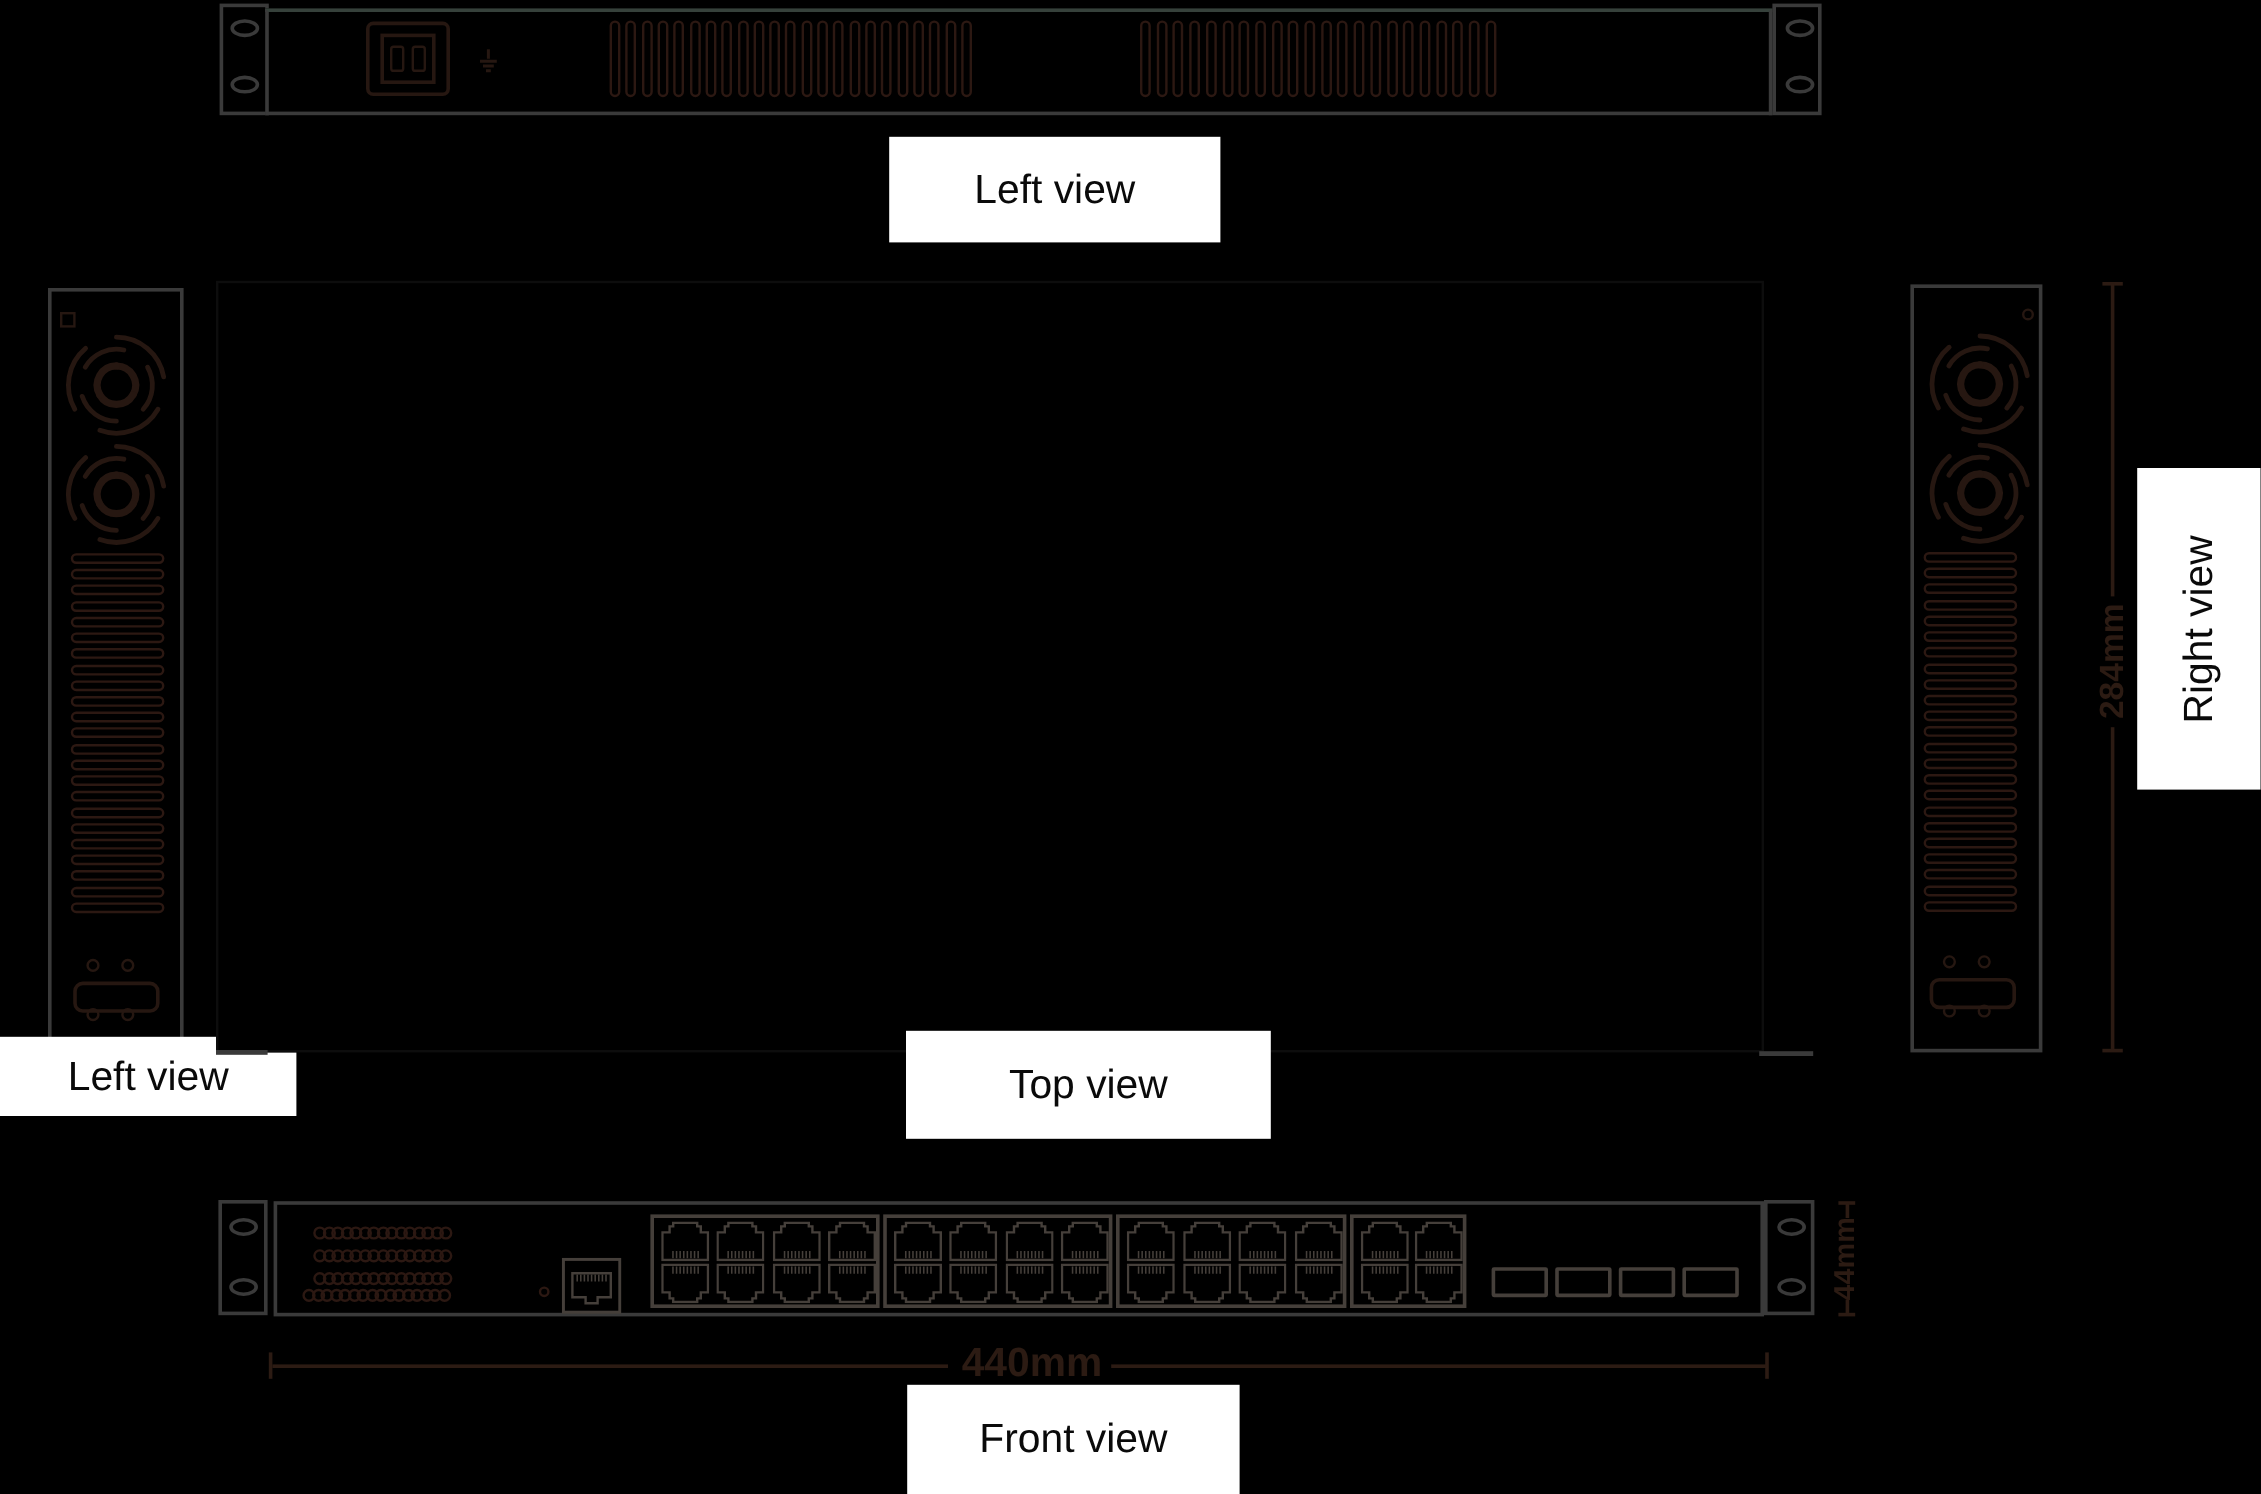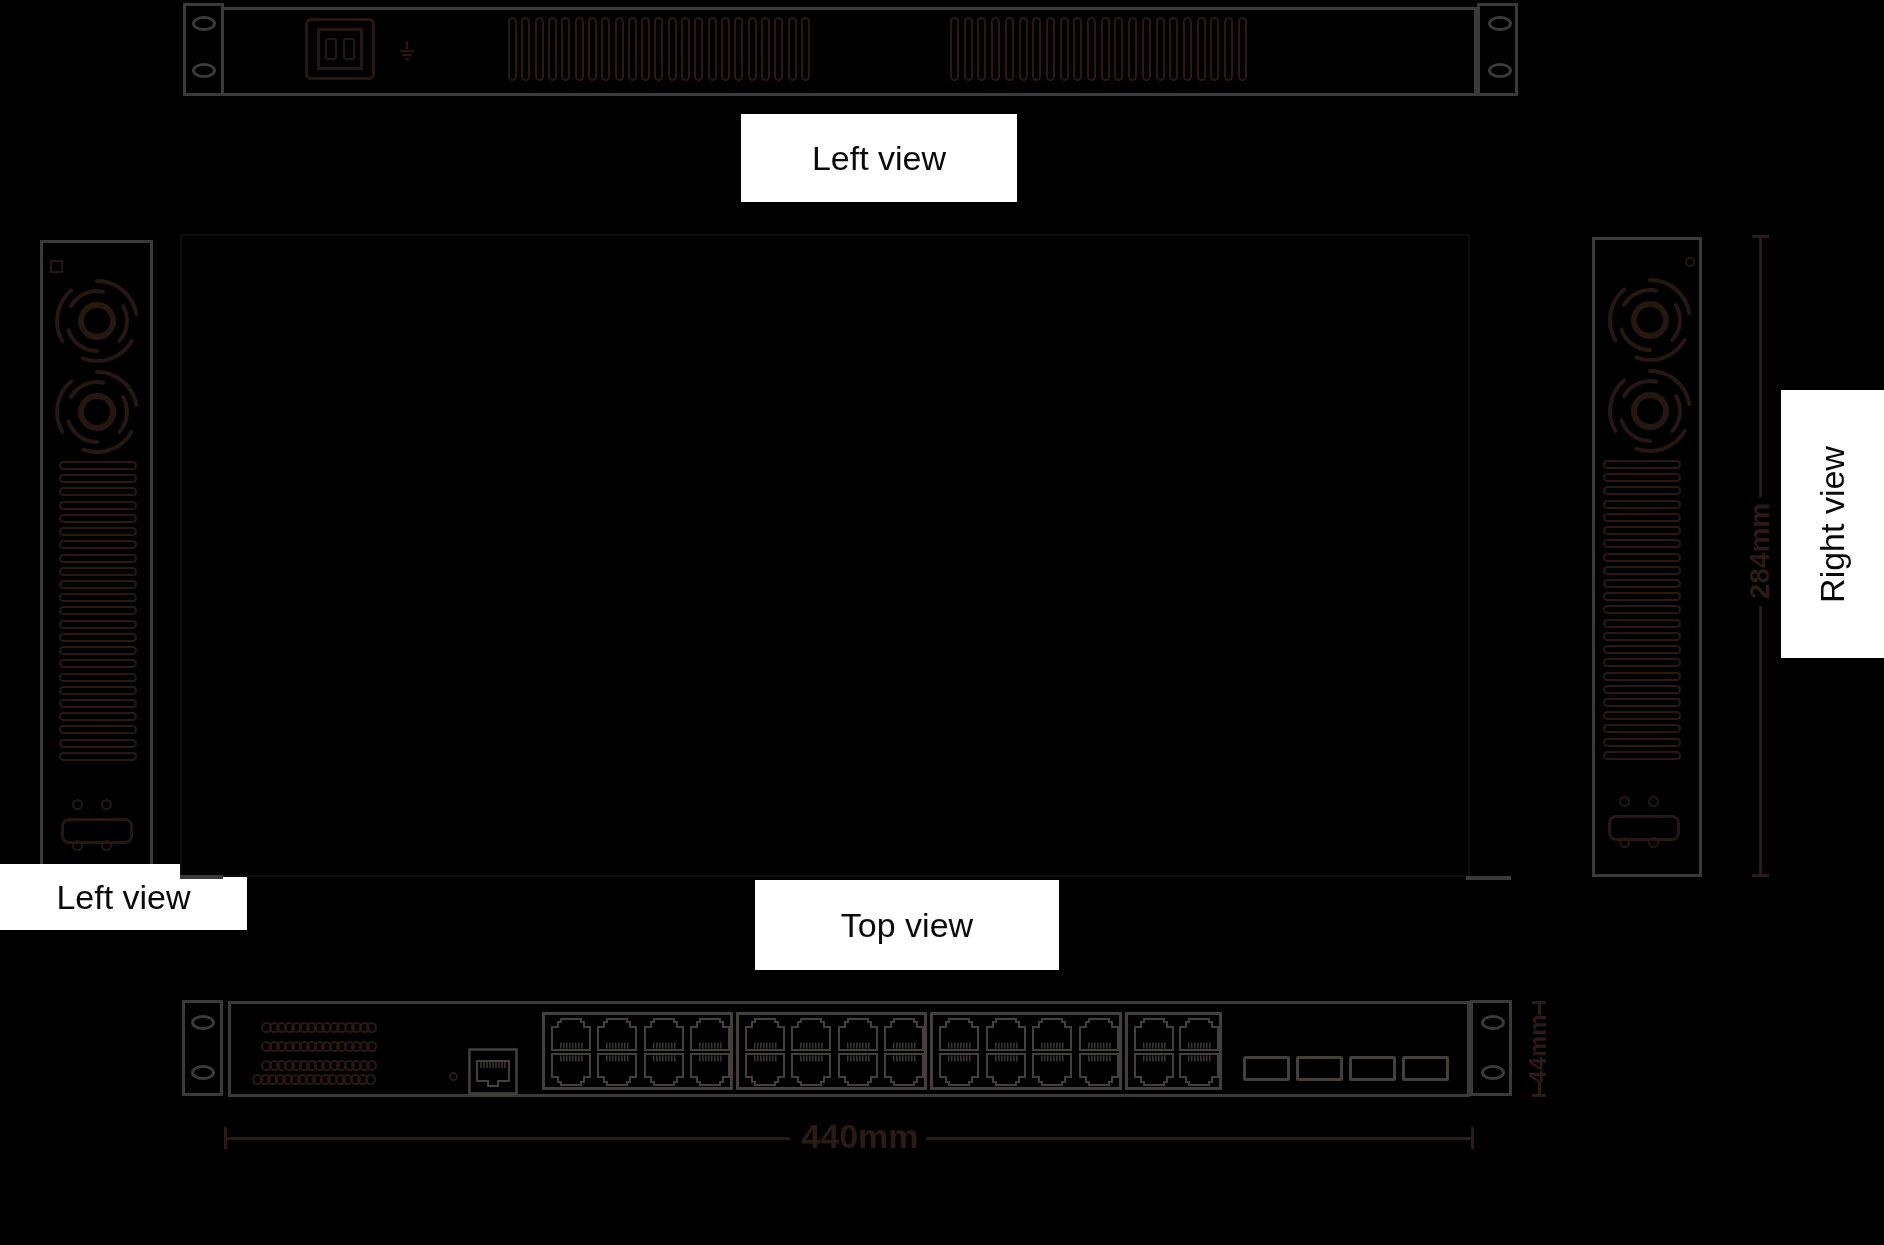--- a/index.html
+++ b/index.html
@@ -209,21 +209,21 @@
       </div>
     <div class="foot" style="left:18px;top:575px;width:72px;height:26px;"></div>
   </div>
   <div class="view-label" style="left:0px;top:864px;width:247px;height:66px;">
     <span>Left view</span>
   </div>
 
   <div class="topview" style="left:180px;top:234px;width:1290px;height:643px;"></div>
   <div class="edge-seg" style="left:180px;top:875px;width:43px;height:4px;"></div>
   <div class="edge-seg" style="left:1466px;top:876px;width:45px;height:4px;"></div>
-  <div class="view-label" style="left:755px;top:880px;width:304px;height:90px;">
+  <div class="view-label" style="left:755px;top:859px;width:304px;height:90px;">
     <span>Top view</span>
   </div>
 
   <div class="panel" style="left:1592px;top:237px;width:110px;height:640px;">
     <span class="screw-dot" style="left:90px;top:17px;"></span>
     <div class="fan-slot" style="left:10px;top:35px;"><svg width="90" height="90" viewBox="0 0 90 90">
     <g fill="none" stroke="var(--fan)" stroke-linecap="round">
       <g stroke-width="4">
         <path d="M45 5 A40 40 0 0 1 84.4 38.1"></path>
         <path d="M45 5 A40 40 0 0 1 84.4 38.1" transform="rotate(120 45 45)"></path>
@@ -734,14 +734,17 @@
 
   <div>
     <div class="dim-seg" style="left:224px;top:1127px;width:3px;height:22px;"></div>
     <div class="dim-seg" style="left:227px;top:1137px;width:563px;height:3px;"></div>
     <div class="dim-text" style="left:780px;top:1116px;width:160px;height:40px;font-size:34px;">
       <span>440mm</span>
     </div>
     <div class="dim-seg" style="left:926px;top:1137px;width:546px;height:3px;"></div>
     <div class="dim-seg" style="left:1471px;top:1127px;width:3px;height:22px;"></div>
   </div>
+  <div class="view-label" style="left:756px;top:1154px;width:277px;height:91px;">
+    <span>Front view</span>
+  </div>
 
 </div>
 
 </body></html>

